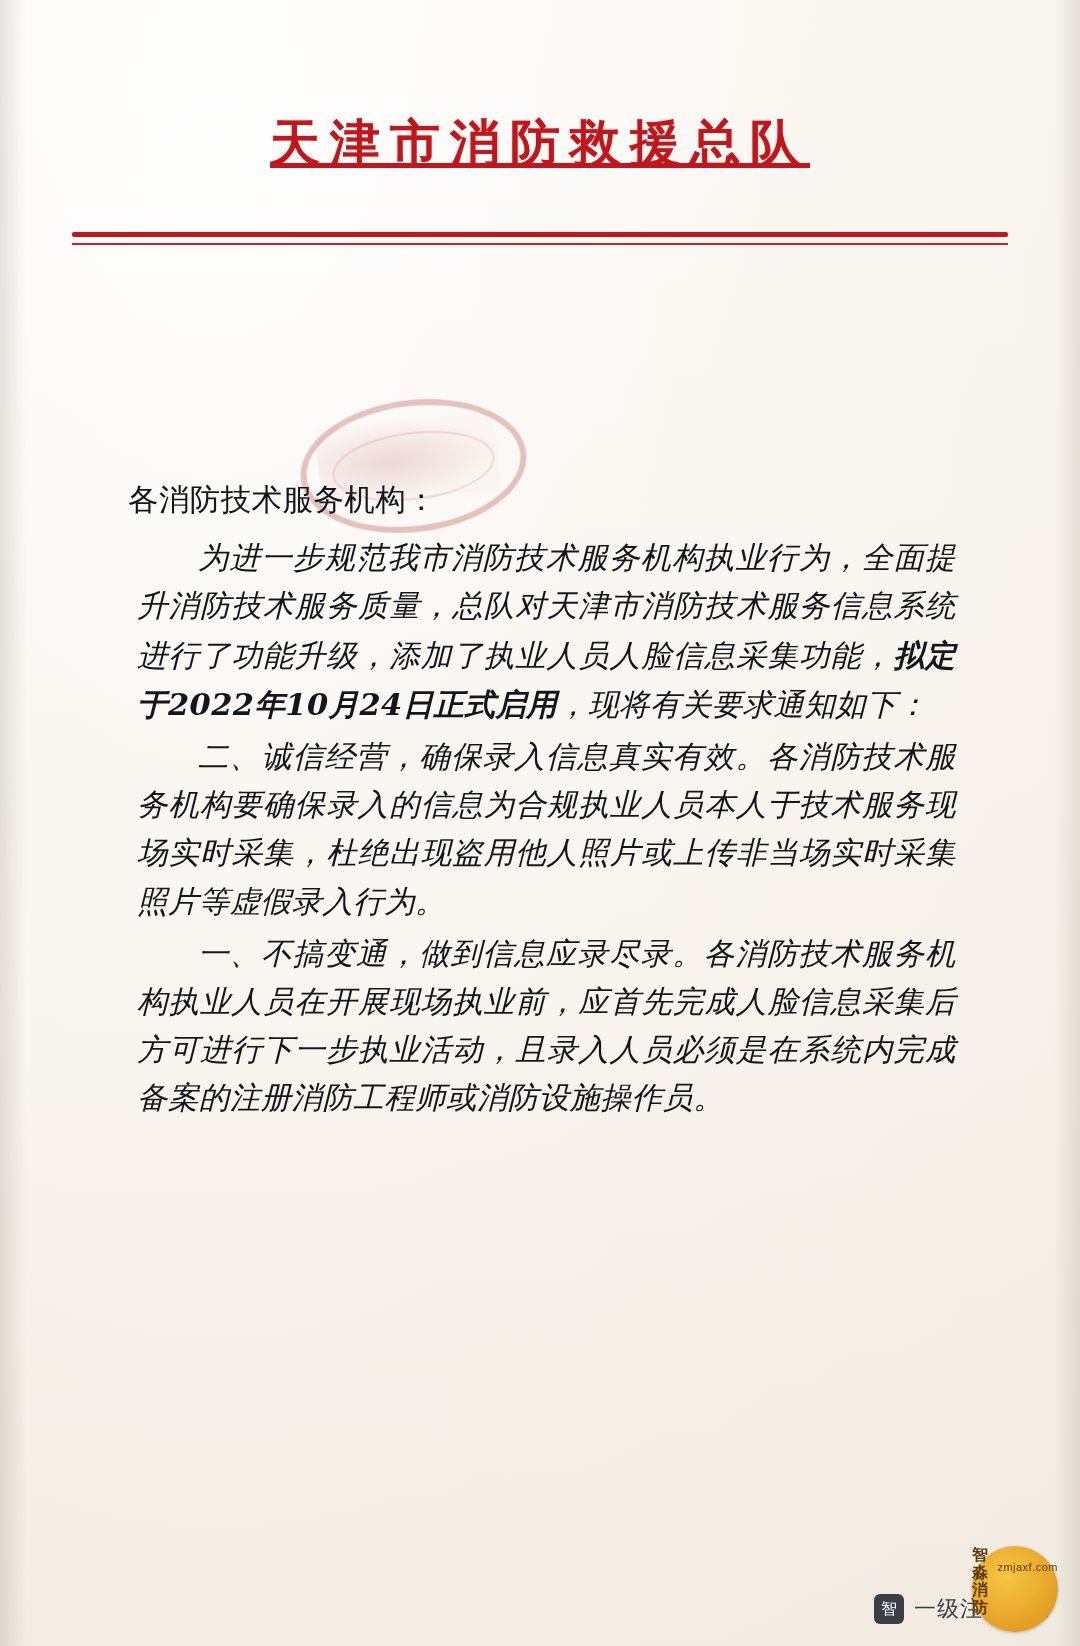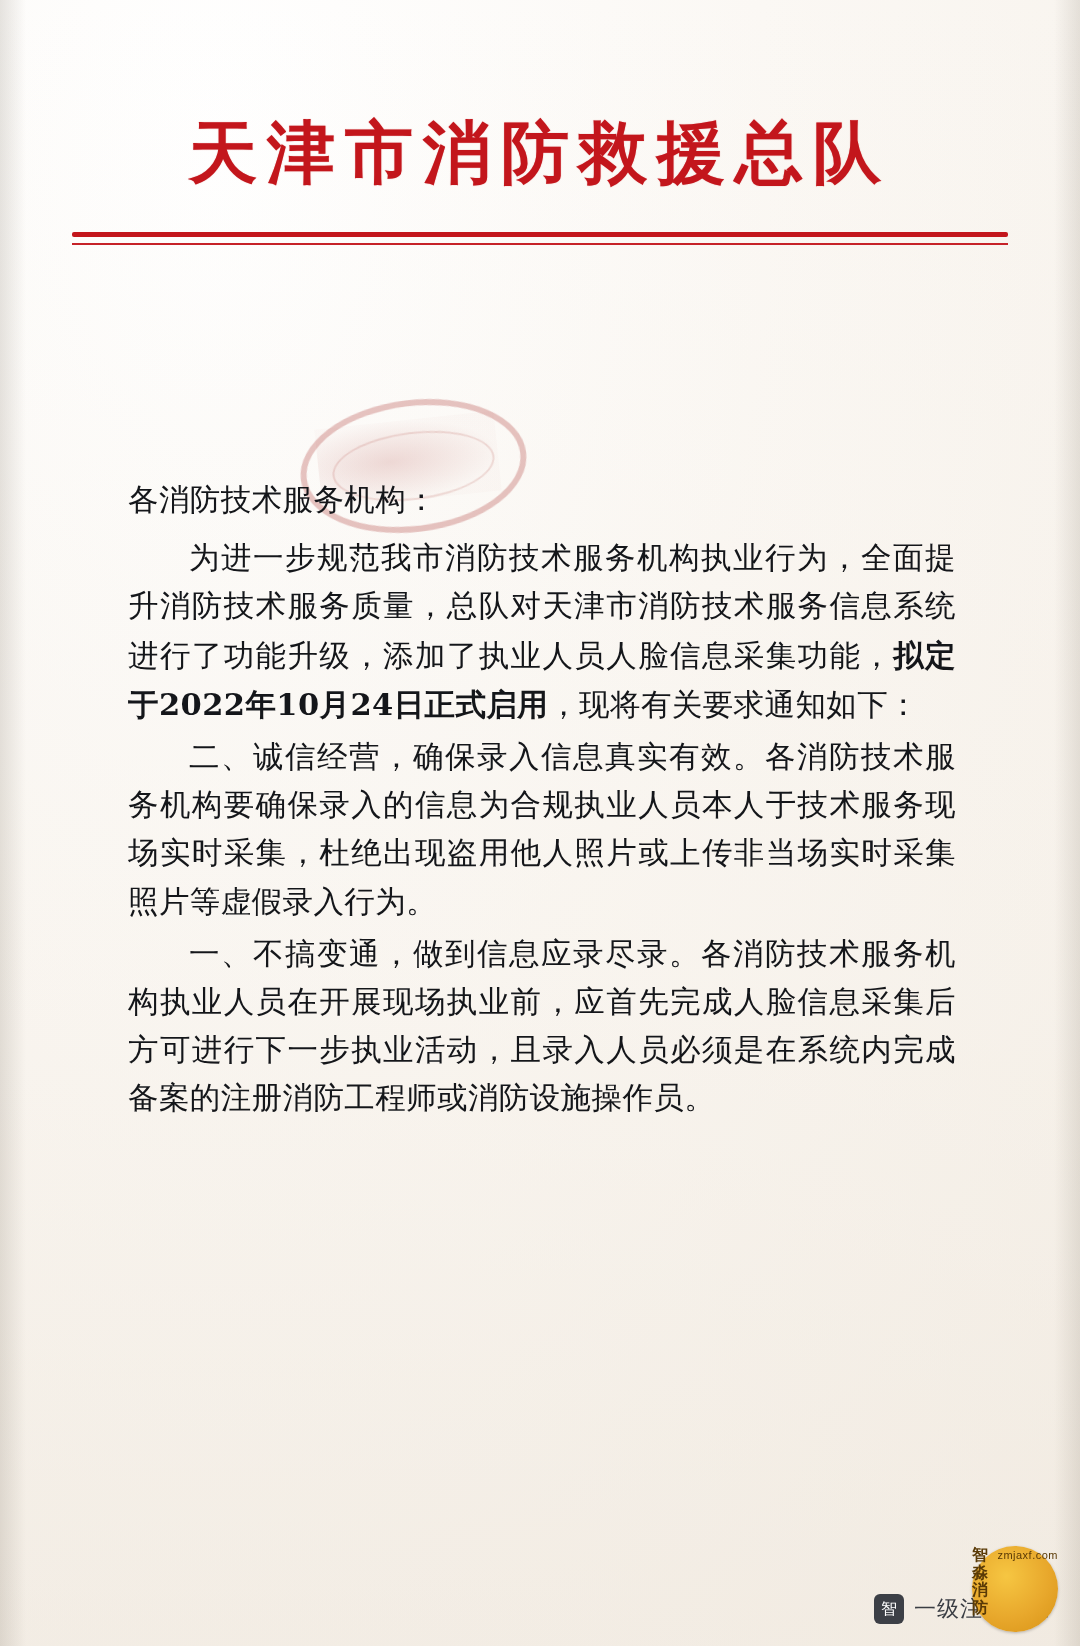--- a/index.html
+++ b/index.html
@@ -25,26 +25,27 @@
   }
   .masthead{
     position:absolute;
     top:118px;
     left:0;right:0;
     text-align:center;
   }
   .masthead-title{
     font-family:"DejaVu Serif","Liberation Serif",serif;
     font-weight:bold;
-    font-size:68px;
+    font-size:50px;
     letter-spacing:10px;
     color:#c3161c;
     line-height:1;
     text-shadow:0 0 1px rgba(195,22,28,0.5);
     white-space:nowrap;
+    text-decoration:underline;
   }
   .rule-wrap{
     position:absolute;
     top:232px;
     left:72px;
     right:72px;
   }
   .rule-thick{
     height:5px;
     background:#c3161c;
@@ -76,22 +77,23 @@
     color:#14161a;
     font-size:30.5px;
     line-height:1.58;
     letter-spacing:0.4px;
     text-align:justify;
   }
   .salutation{
     margin:8px 0 10px 0;
   }
   .para{
-    margin:0 0 4px 0;
+    margin:0 0 4px 9px;
     text-indent:2em;
+    font-style:italic;
   }
   .para b{font-weight:bold;}
   
   .seal-ghost{
     position:absolute;
     top:400px;
     left:300px;
     width:215px;
     height:120px;
     border-radius:50%;
@@ -146,21 +148,21 @@
     width:86px;height:86px;
     border-radius:50%;
     background:radial-gradient(circle at 40% 35%, #f6c642 0%, #e8a82c 55%, #d79216 100%);
     box-shadow:0 1px 3px rgba(0,0,0,.25);
     display:flex;flex-direction:row;align-items:flex-start;justify-content:center;
     font-family:"Liberation Sans",sans-serif;
     color:#5a3a06;
     line-height:1.1;
   }
   .wm-badge .b1{font-size:16px;font-weight:bold;letter-spacing:0;}
-  .wm-badge .b2{font-size:11px;margin-top:3px;letter-spacing:0.5px;}
+  .wm-badge .b2{font-size:11px;margin-top:15px;letter-spacing:0.5px;}
   .edge-shadow{
     position:absolute;
     left:0;top:0;bottom:0;width:26px;
     background:linear-gradient(90deg, rgba(120,110,95,0.18), rgba(120,110,95,0));
     pointer-events:none;
   }
   .edge-shadow.right{
     left:auto;right:0;
     background:linear-gradient(270deg, rgba(120,110,95,0.16), rgba(120,110,95,0));
   }

